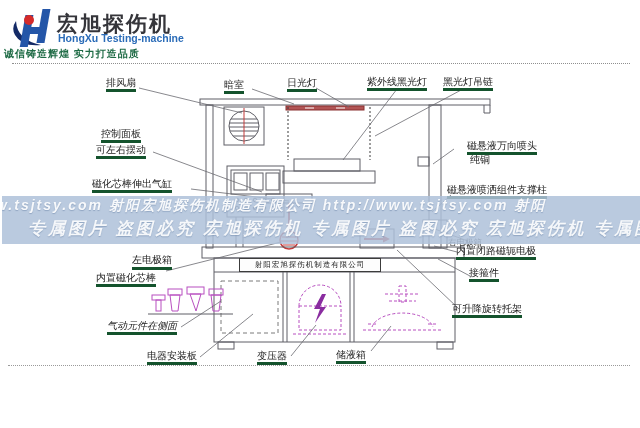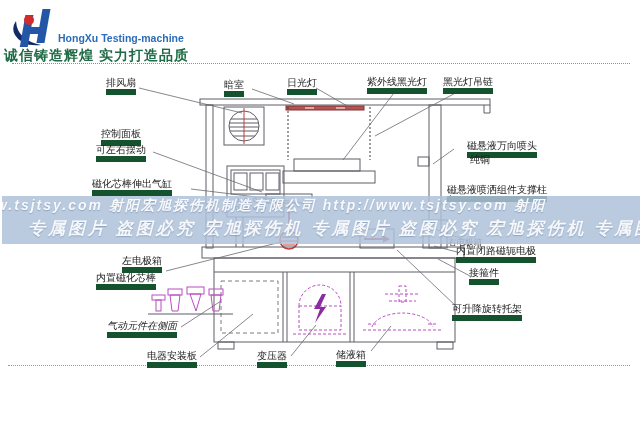--- a/index.html
+++ b/index.html
@@ -4,34 +4,34 @@
 <style>
   html,body{margin:0;padding:0;background:#ffffff;}
   .stage{
     position:relative;width:640px;height:428px;background:#ffffff;overflow:hidden;
     font-family:"Liberation Sans", sans-serif;
   }
   
   .logo-mark{position:absolute;left:12px;top:6px;width:46px;height:46px;}
   .brand-cn{position:absolute;left:57px;top:10px;font-size:21px;font-weight:bold;color:#35353a;letter-spacing:2px;}
   .brand-en{position:absolute;left:58px;top:32px;font-size:10.5px;font-weight:bold;color:#2b6cb8;}
-  .slogan{position:absolute;left:4px;top:47px;font-size:14px;font-weight:bold;color:#1e6b45;letter-spacing:1px;}
+  .slogan{position:absolute;left:4px;top:47px;font-size:10px;font-weight:bold;color:#1e6b45;letter-spacing:1px;}
   .page-title{
     position:absolute;left:188px;top:20px;width:386px;text-align:center;
     font-size:32px;font-weight:bold;color:#8bc83b;letter-spacing:1px;
     font-family:"Liberation Serif", serif;white-space:nowrap;
   }
   .rule-top{position:absolute;left:12px;top:63px;width:618px;border-top:1px dotted #8f8f8f;}
   .rule-bottom{position:absolute;left:8px;top:365px;width:622px;border-top:1px dotted #9a9a9a;}
   
   .lbl{
     position:absolute;font-size:10px;color:#1c1c1c;white-space:nowrap;
     line-height:12px;z-index:2;
   }
-  .lbl.u{border-bottom:6px solid #14532d;padding-bottom:0px;}
+  .lbl.u{border-bottom:3px solid #14532d;padding-bottom:0px;}
   .lbl.small{font-size:8.5px;color:#333;}
   .nameplate{
     position:absolute;left:239px;top:258px;width:140px;height:12px;z-index:2;
     border:1px solid #3c3c3c;font-size:7.5px;line-height:12px;text-align:center;color:#222;
     background:#fdfdfd;letter-spacing:1px;white-space:nowrap;overflow:hidden;
   }
   
   .wm-band{
     position:absolute;left:2px;top:196px;width:640px;height:48px;z-index:3;
     background:rgba(174,193,217,0.85);overflow:hidden;font-style:italic;
@@ -61,20 +61,21 @@
 
   <svg class="logo-mark" viewBox="0 0 46 46">
     <path d="M4,15 Q5,34 29,39 Q10,41 3,29 Q-1,22 4,15 Z" fill="#142a66"></path>
     <g transform="skewX(-10)" fill="#2456a8">
       <rect x="15" y="9" width="8" height="32"></rect>
       <rect x="31" y="3" width="8" height="34"></rect>
       <rect x="16" y="21" width="22" height="7"></rect>
     </g>
     <circle cx="17" cy="14" r="5" fill="#d42b2b"></circle>
   </svg>
+  <div class="brand-cn">宏旭探伤机</div>
   <div class="brand-en">HongXu Testing-machine</div>
   <div class="slogan">诚信铸造辉煌 实力打造品质</div>
   <div class="rule-top"></div>
   <div class="rule-bottom"></div>
 
   <svg class="art" width="640" height="428" viewBox="0 0 640 428">
 
     <g stroke="#5f5f66" fill="none" stroke-width="1">
       <rect x="200" y="99" width="290" height="6"></rect>
       <line x1="484" y1="105" x2="484" y2="113"></line>
@@ -217,34 +218,35 @@
   </svg>
 
   <div class="lbl u" style="left:106px;top:77px;">排风扇</div>
   <div class="lbl u" style="left:224px;top:79px;">暗室</div>
   <div class="lbl u" style="left:287px;top:77px;">日光灯</div>
   <div class="lbl u" style="left:367px;top:76px;">紫外线黑光灯</div>
   <div class="lbl u" style="left:443px;top:76px;">黑光灯吊链</div>
   <div class="lbl u" style="left:101px;top:128px;">控制面板</div>
   <div class="lbl u" style="left:96px;top:144px;">可左右摆动</div>
   <div class="lbl u" style="left:92px;top:178px;">磁化芯棒伸出气缸</div>
-  <div class="lbl u" style="left:122px;top:255px;">左电极箱</div>
+  <div class="lbl u" style="left:132px;top:255px;font-family:Liberation Mono, monospace;">左电极箱</div>
   <div class="lbl u" style="left:96px;top:272px;">内置磁化芯棒</div>
   <div class="lbl u" style="left:107px;top:320px;font-style:italic;">气动元件在侧面</div>
   <div class="lbl u" style="left:147px;top:350px;">电器安装板</div>
   <div class="lbl u" style="left:257px;top:350px;">变压器</div>
   <div class="lbl u" style="left:336px;top:349px;">储液箱</div>
   <div class="lbl u" style="left:454px;top:140px;margin-left:13px;">磁悬液万向喷头</div>
   <div class="lbl" style="left:470px;top:154px;">纯铜</div>
   <div class="lbl u" style="left:447px;top:184px;">磁悬液喷洒组件支撑柱</div>
   <div class="lbl small" style="left:448px;top:236px;">右电极箱</div>
   <div class="lbl u" style="left:456px;top:245px;">内置闭路磁轭电极</div>
   <div class="lbl u" style="left:469px;top:267px;">接箍件</div>
   <div class="lbl u" style="left:452px;top:303px;">可升降旋转托架</div>
 
+  <div class="nameplate">射阳宏旭探伤机制造有限公司</div>
 
   <div class="wm-band">
     <div class="wm-line1">w.tsjtsy.com 射阳宏旭探伤机制造有限公司  http://www.tsjtsy.com 射阳</div>
     <div class="wm-line2">专属图片 盗图必究  宏旭探伤机 专属图片 盗图必究  宏旭探伤机 专属图</div>
   </div>
 
 
 </div>
 
 </body></html>

